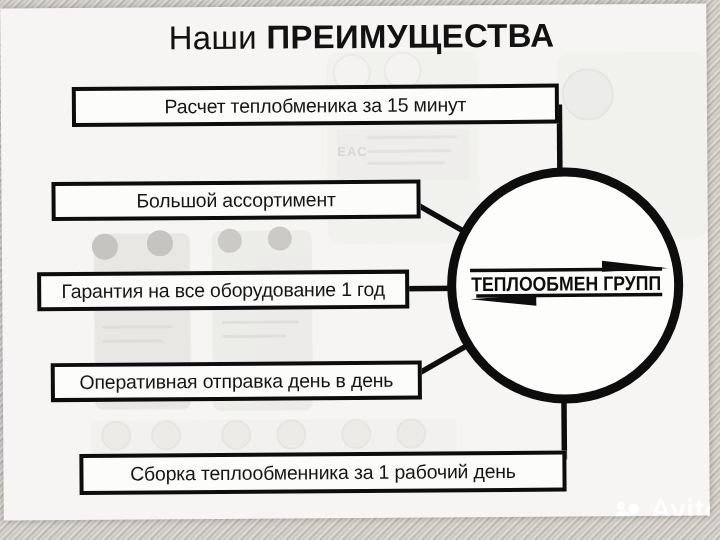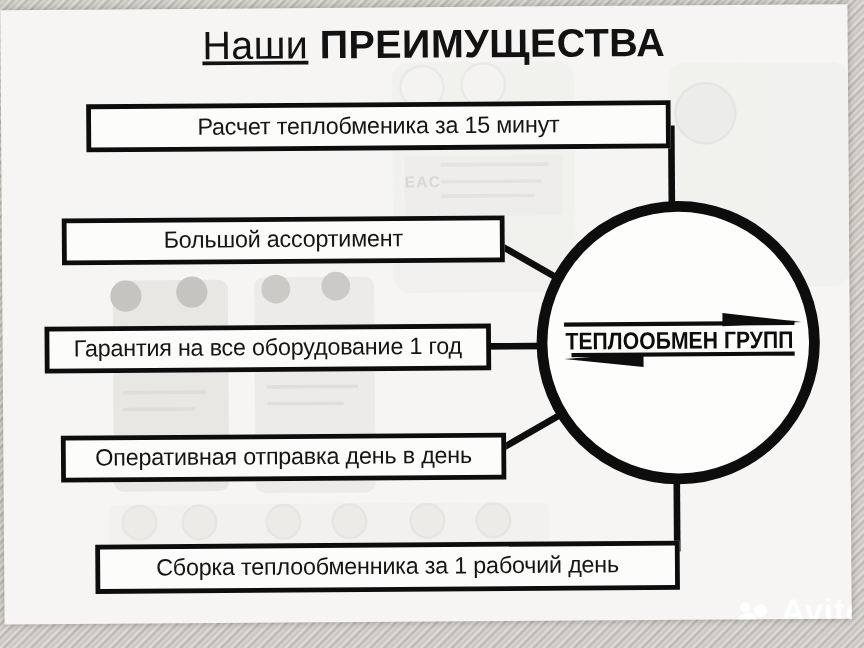--- a/index.html
+++ b/index.html
@@ -43,21 +43,21 @@
   .advbox-2{left:50px;top:174px;width:369px;height:39px;}
   .advbox-3{left:35px;top:264px;width:372px;height:39px;}
   .advbox-4{left:48px;top:355px;width:371px;height:39px;}
   .advbox-5{left:76px;top:446px;width:487px;height:41px;}
   
   .title{
     position:absolute;left:0;top:12px;width:706px;z-index:2;
     text-align:center;font-size:33px;color:#121212;letter-spacing:.3px;
     transform:translateX(8px);white-space:nowrap;
   }
-  .title .t-normal{font-weight:400;text-decoration:underline;}
+  .title .t-normal{font-weight:400;}
   .title .t-bold{font-weight:700;}
   
   .circle{
     position:absolute;left:445px;top:163px;width:236px;height:236px;z-index:2;
     background:#fdfdfc;border:9px solid #0d0d0d;border-radius:50%;
     box-sizing:border-box;
   }
   .logo-svg{position:absolute;left:-9px;top:-9px;}
   
   .avito{

